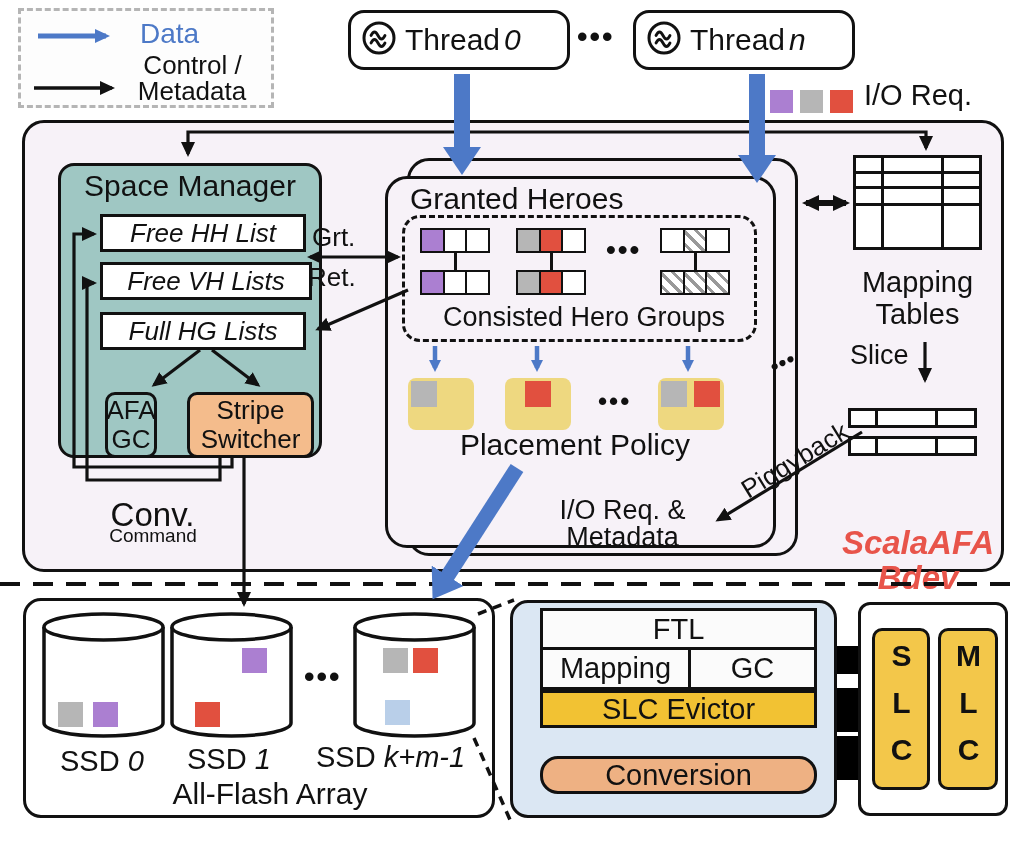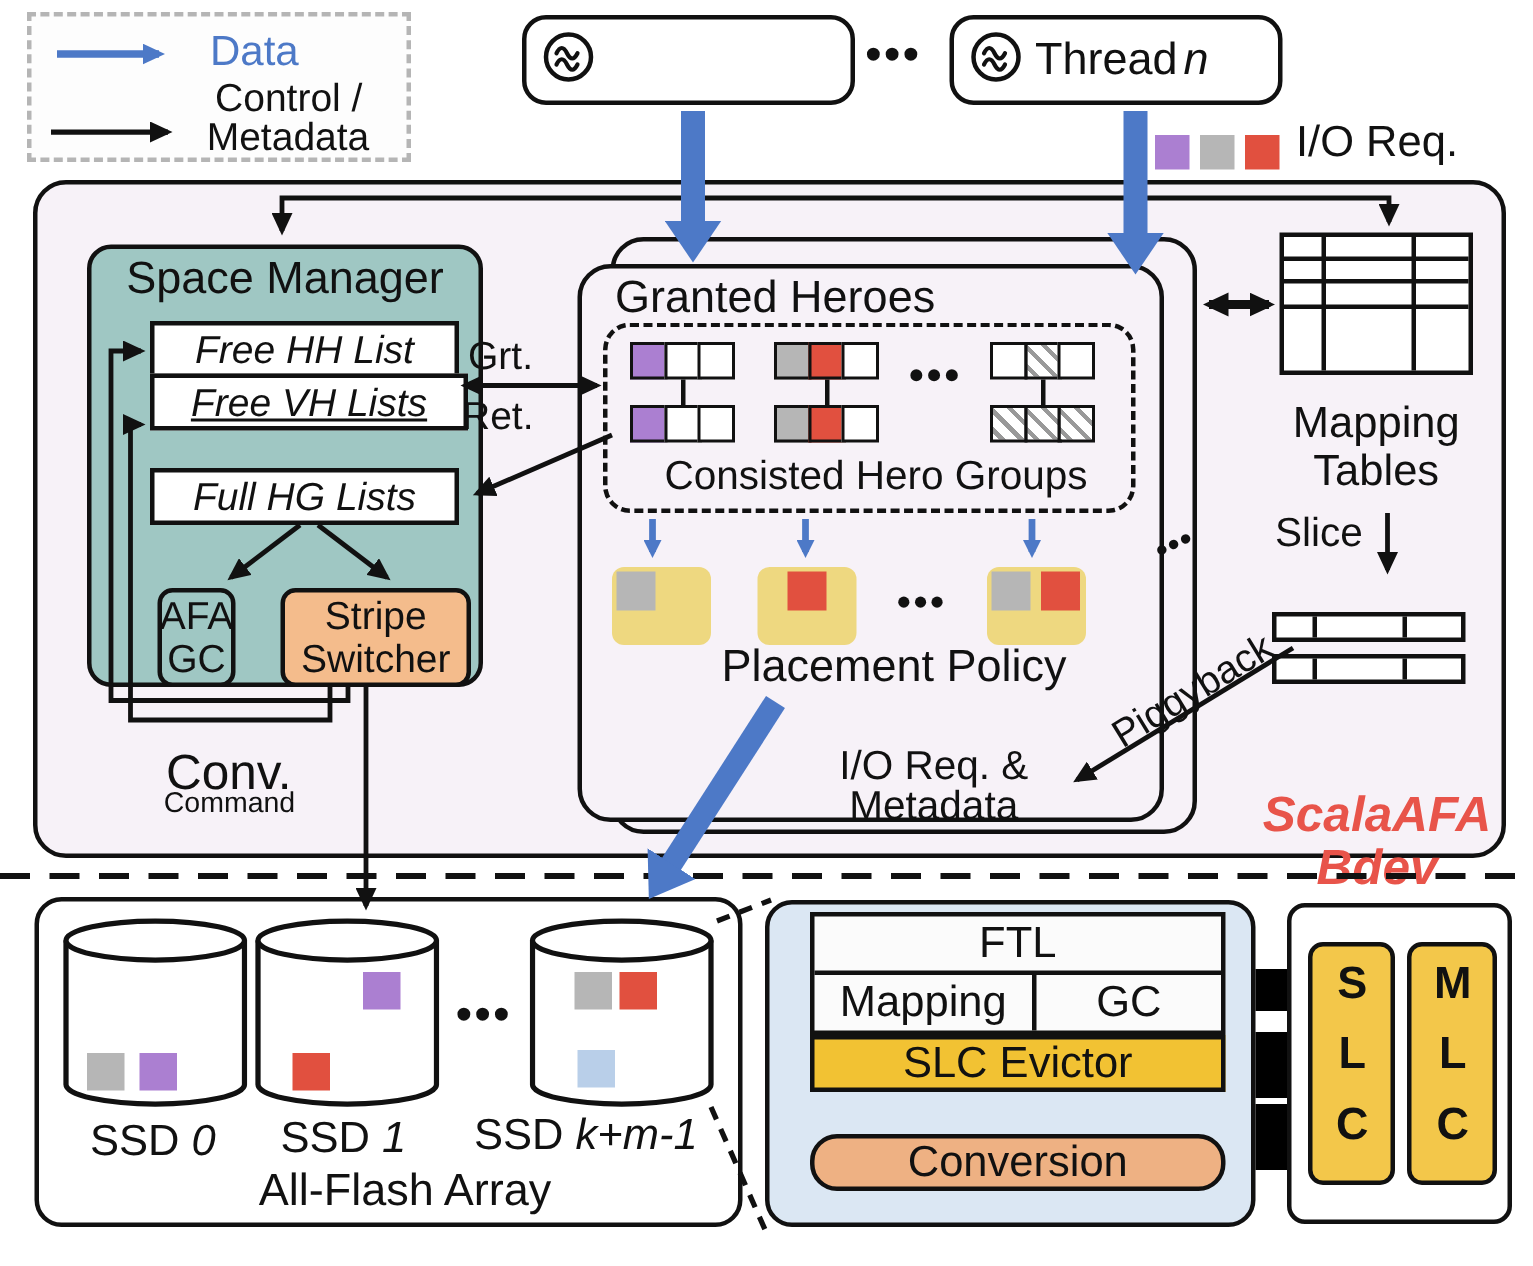--- a/index.html
+++ b/index.html
@@ -34,21 +34,21 @@
   .bdev-box{left:22px;top:120px;width:982px;height:452px;border:3.5px solid #111;border-radius:22px;box-sizing:border-box;}
   .brand{font-size:33px;font-weight:bold;font-style:italic;margin-top:36px;}
   .brand1{left:838px;top:488px;width:160px;}
   .brand2{left:838px;top:523px;width:160px;}
 
   
   .sm-box{left:58px;top:163px;width:264px;height:295px;border:3px solid #111;border-radius:16px;box-sizing:border-box;}
   .sm-title{left:58px;top:169px;width:264px;font-size:30px;}
   .sm-list{position:absolute;left:100px;width:206px;height:38px;border:3px solid #111;background:#fff;
            box-sizing:border-box;font-size:26px;font-style:italic;display:flex;align-items:center;justify-content:center;}
-  .sm-l0{top:214px;} .sm-l1{top:249px;width:212px;text-decoration:underline;} .sm-l2{top:312px;}
+  .sm-l0{top:214px;} .sm-l1{top:262px;width:212px;} .sm-l2{top:312px;}
   .afagc{left:105px;top:392px;width:52px;height:66px;border:3px solid #111;border-radius:10px;box-sizing:border-box;
          font-size:26px;line-height:29px;display:flex;flex-direction:column;align-items:center;justify-content:center;}
   .stripe{left:187px;top:392px;width:127px;height:66px;border:3px solid #111;border-radius:10px;box-sizing:border-box;
           font-size:26px;line-height:29px;display:flex;flex-direction:column;align-items:center;justify-content:center;}
   .grt{left:312px;top:222px;font-size:26px;}
   .ret{left:308px;top:262px;font-size:26px;}
   .conv1{left:105px;top:496px;width:95px;font-size:33px;}
   .conv2{left:73px;top:525px;width:160px;font-size:19px;}
 
   
@@ -64,21 +64,21 @@
   .hatch{background:repeating-linear-gradient(45deg,#fff 0 3px,#999 3px 6px,#fff 6px 9px);}
   .hg-conn{width:3px;height:17px;background:#111;}
   .hg-dots{left:606px;top:234px;font-size:28px;font-weight:bold;letter-spacing:2px;}
   .chg-label{left:418px;top:302px;width:332px;font-size:27px;}
 
   
   .pp-box{position:absolute;top:378px;width:66px;height:52px;border-radius:8px;}
   .pp0{left:408px;} .pp1{left:505px;} .pp2{left:658px;}
   .sq{position:absolute;width:26px;height:26px;}
   .pp-dots{left:598px;top:386px;font-size:26px;font-weight:bold;letter-spacing:2px;}
-  .pp-label{left:458px;top:428px;width:276px;font-size:30px;}
+  .pp-label{left:437px;top:428px;width:276px;font-size:30px;}
   .iometa1{left:545px;top:495px;width:155px;font-size:27px;}
   .iometa2{left:545px;top:522px;width:155px;font-size:27px;}
   .piggy{left:713px;top:445px;width:164px;font-size:26px;transform:rotate(-31.5deg);}
   .stack-dots{left:770px;top:350px;font-size:22px;font-weight:bold;transform:rotate(-25deg);letter-spacing:1px;}
 
   
   .mt-icon{left:853px;top:155px;width:129px;height:95px;border:3px solid #111;background:#fff;box-sizing:border-box;}
   .mt-icon .v{position:absolute;top:0;width:3px;height:100%;background:#111;}
   .mt-icon .h{position:absolute;left:0;height:3px;width:100%;background:#111;}
   .mt-l1{left:845px;top:266px;width:145px;font-size:29px;}
@@ -132,20 +132,21 @@
   <div class="txt lg-ctl1 ctr">Control /</div>
   <div class="txt lg-ctl2 ctr">Metadata</div>
 
   <div class="abs thread t0">
     <span>
       <svg width="36" height="36" viewBox="-18 -18 36 36">
         <circle r="15" fill="none" stroke="#111" stroke-width="3"></circle>
         <path d="M-8,-2.5 q3.5,-7 7,0 t7,0 M-8,5 q3.5,-7 7,0 t7,0" fill="none" stroke="#111" stroke-width="2.8" stroke-linecap="round"></path>
       </svg>
     </span>
+    <span class="tlabel"><span>Thread</span><i>0</i></span>
   </div>
   <div class="txt tdots">•••</div>
   <div class="abs thread tn">
     <span>
       <svg width="36" height="36" viewBox="-18 -18 36 36">
         <circle r="15" fill="none" stroke="#111" stroke-width="3"></circle>
         <path d="M-8,-2.5 q3.5,-7 7,0 t7,0 M-8,5 q3.5,-7 7,0 t7,0" fill="none" stroke="#111" stroke-width="2.8" stroke-linecap="round"></path>
       </svg>
     </span>
     <span class="tlabel"><span>Thread</span><i>n</i></span>

